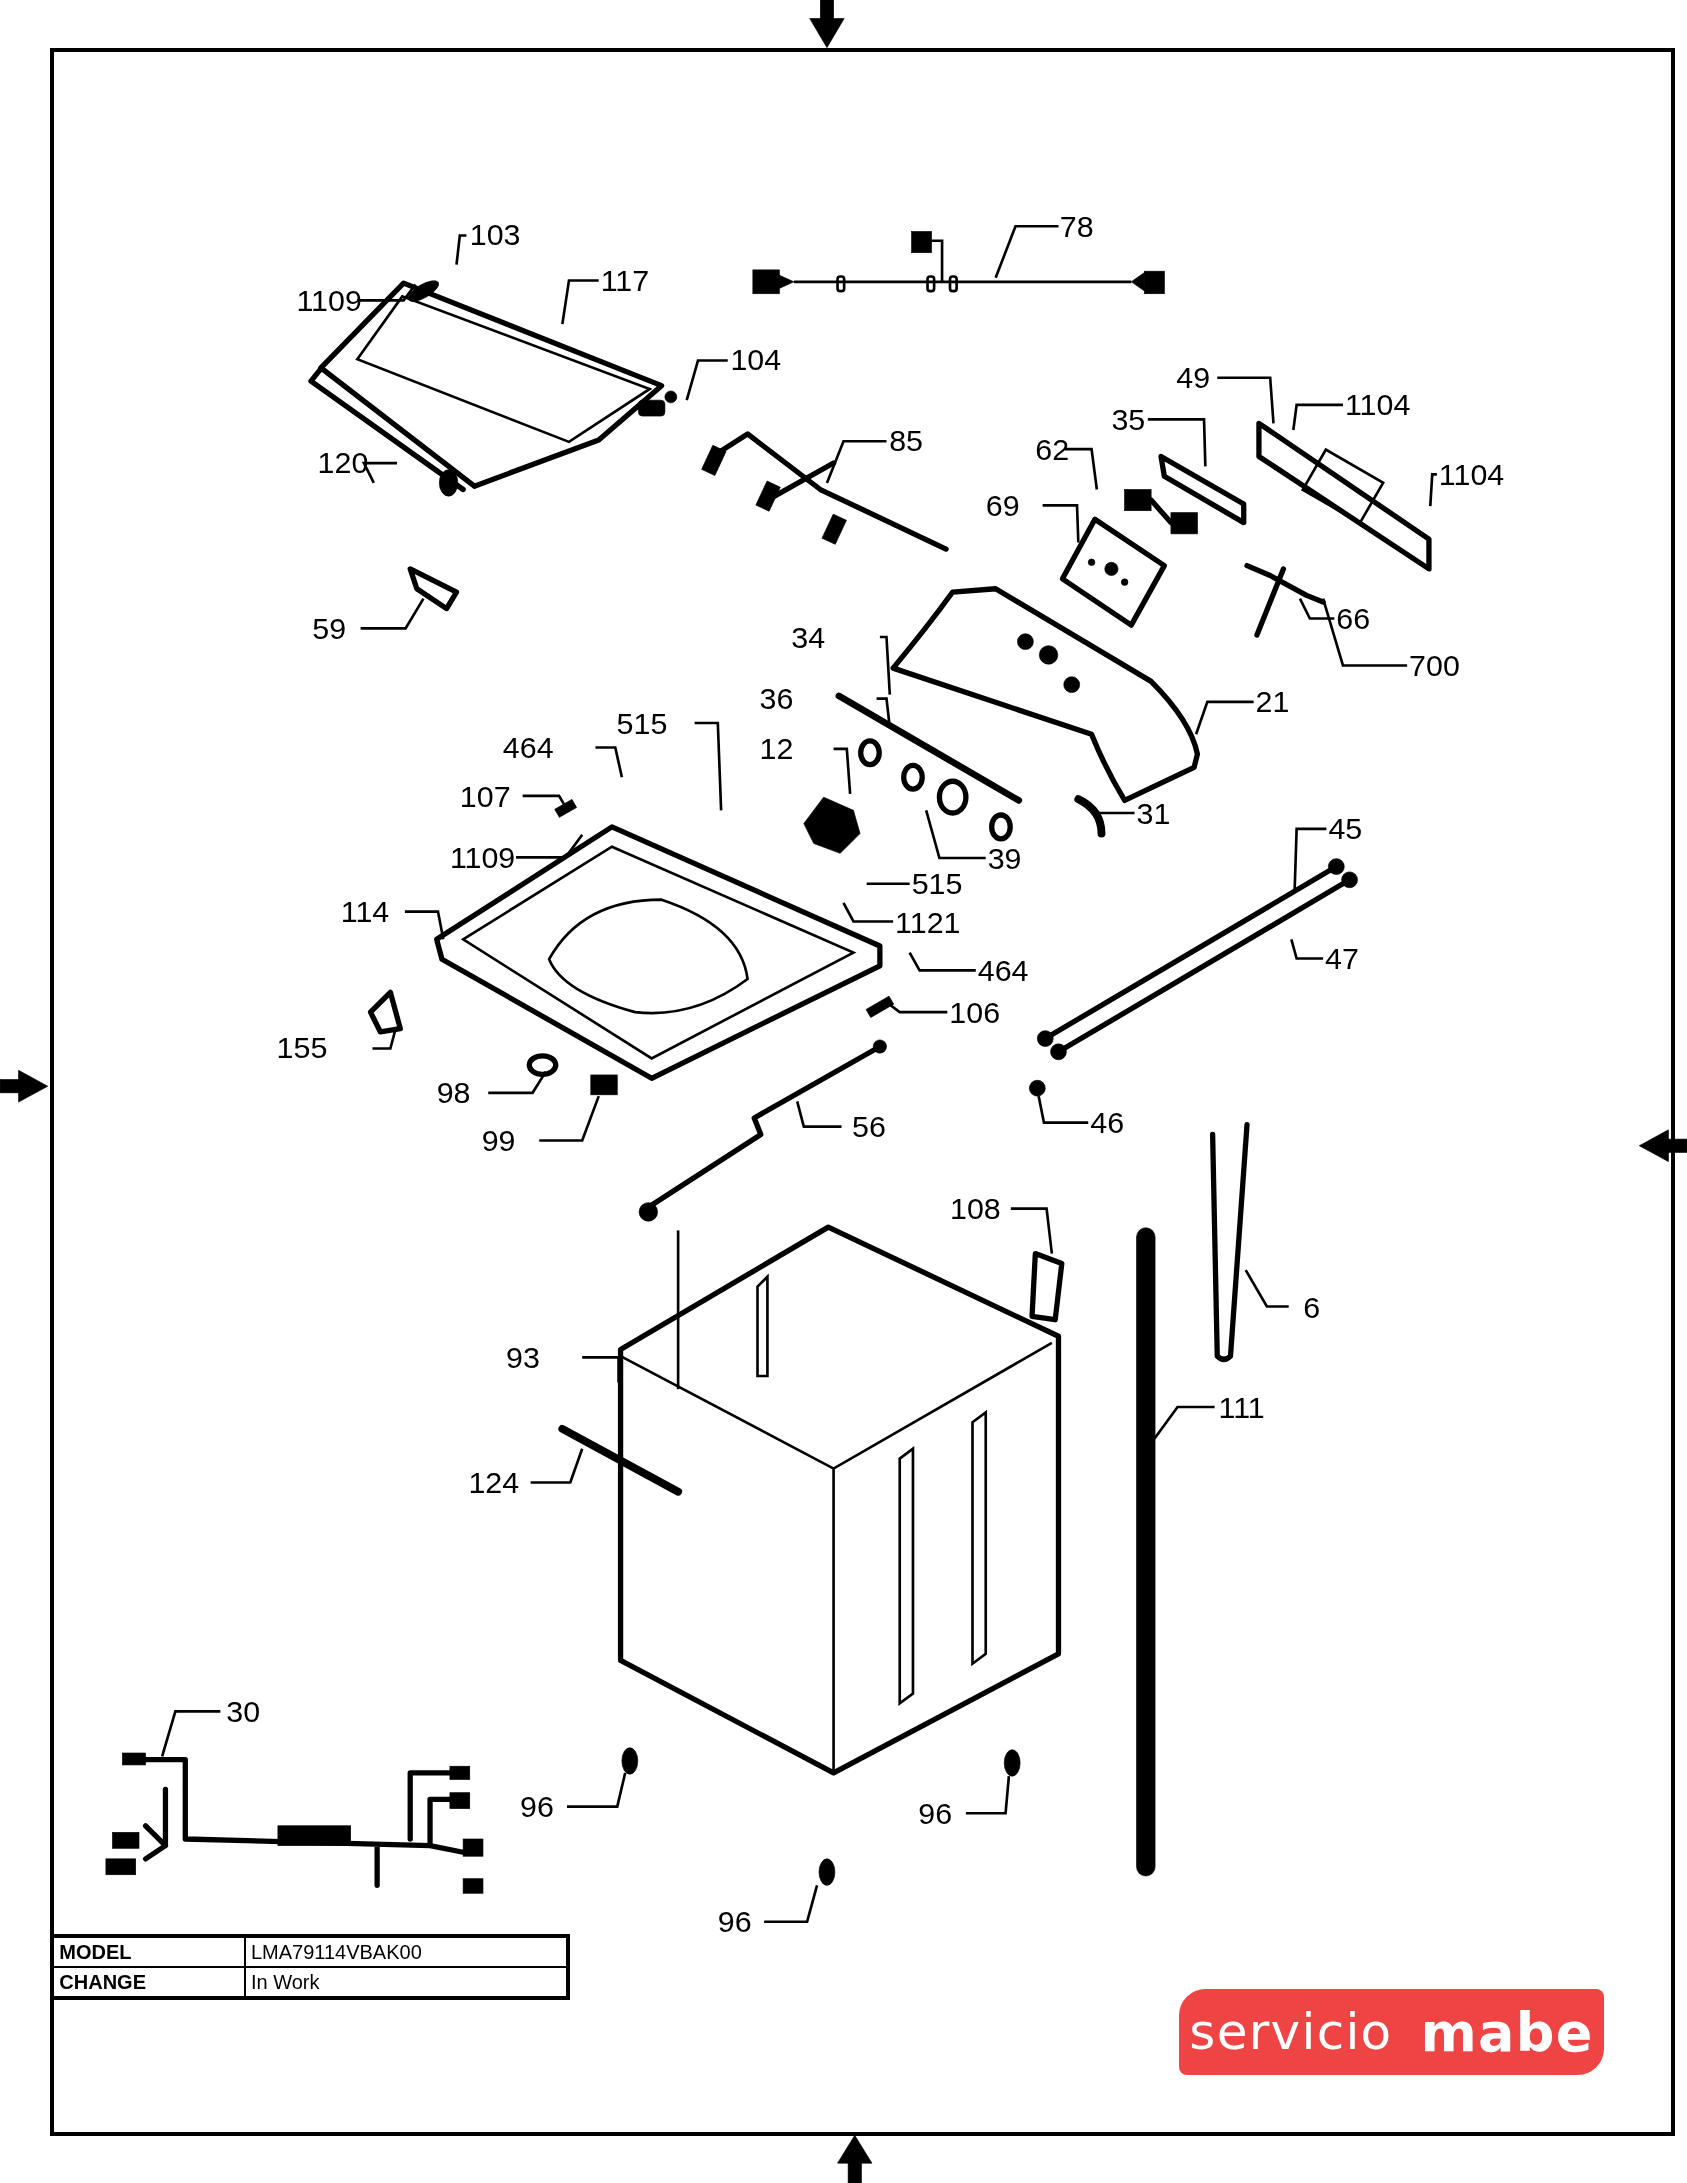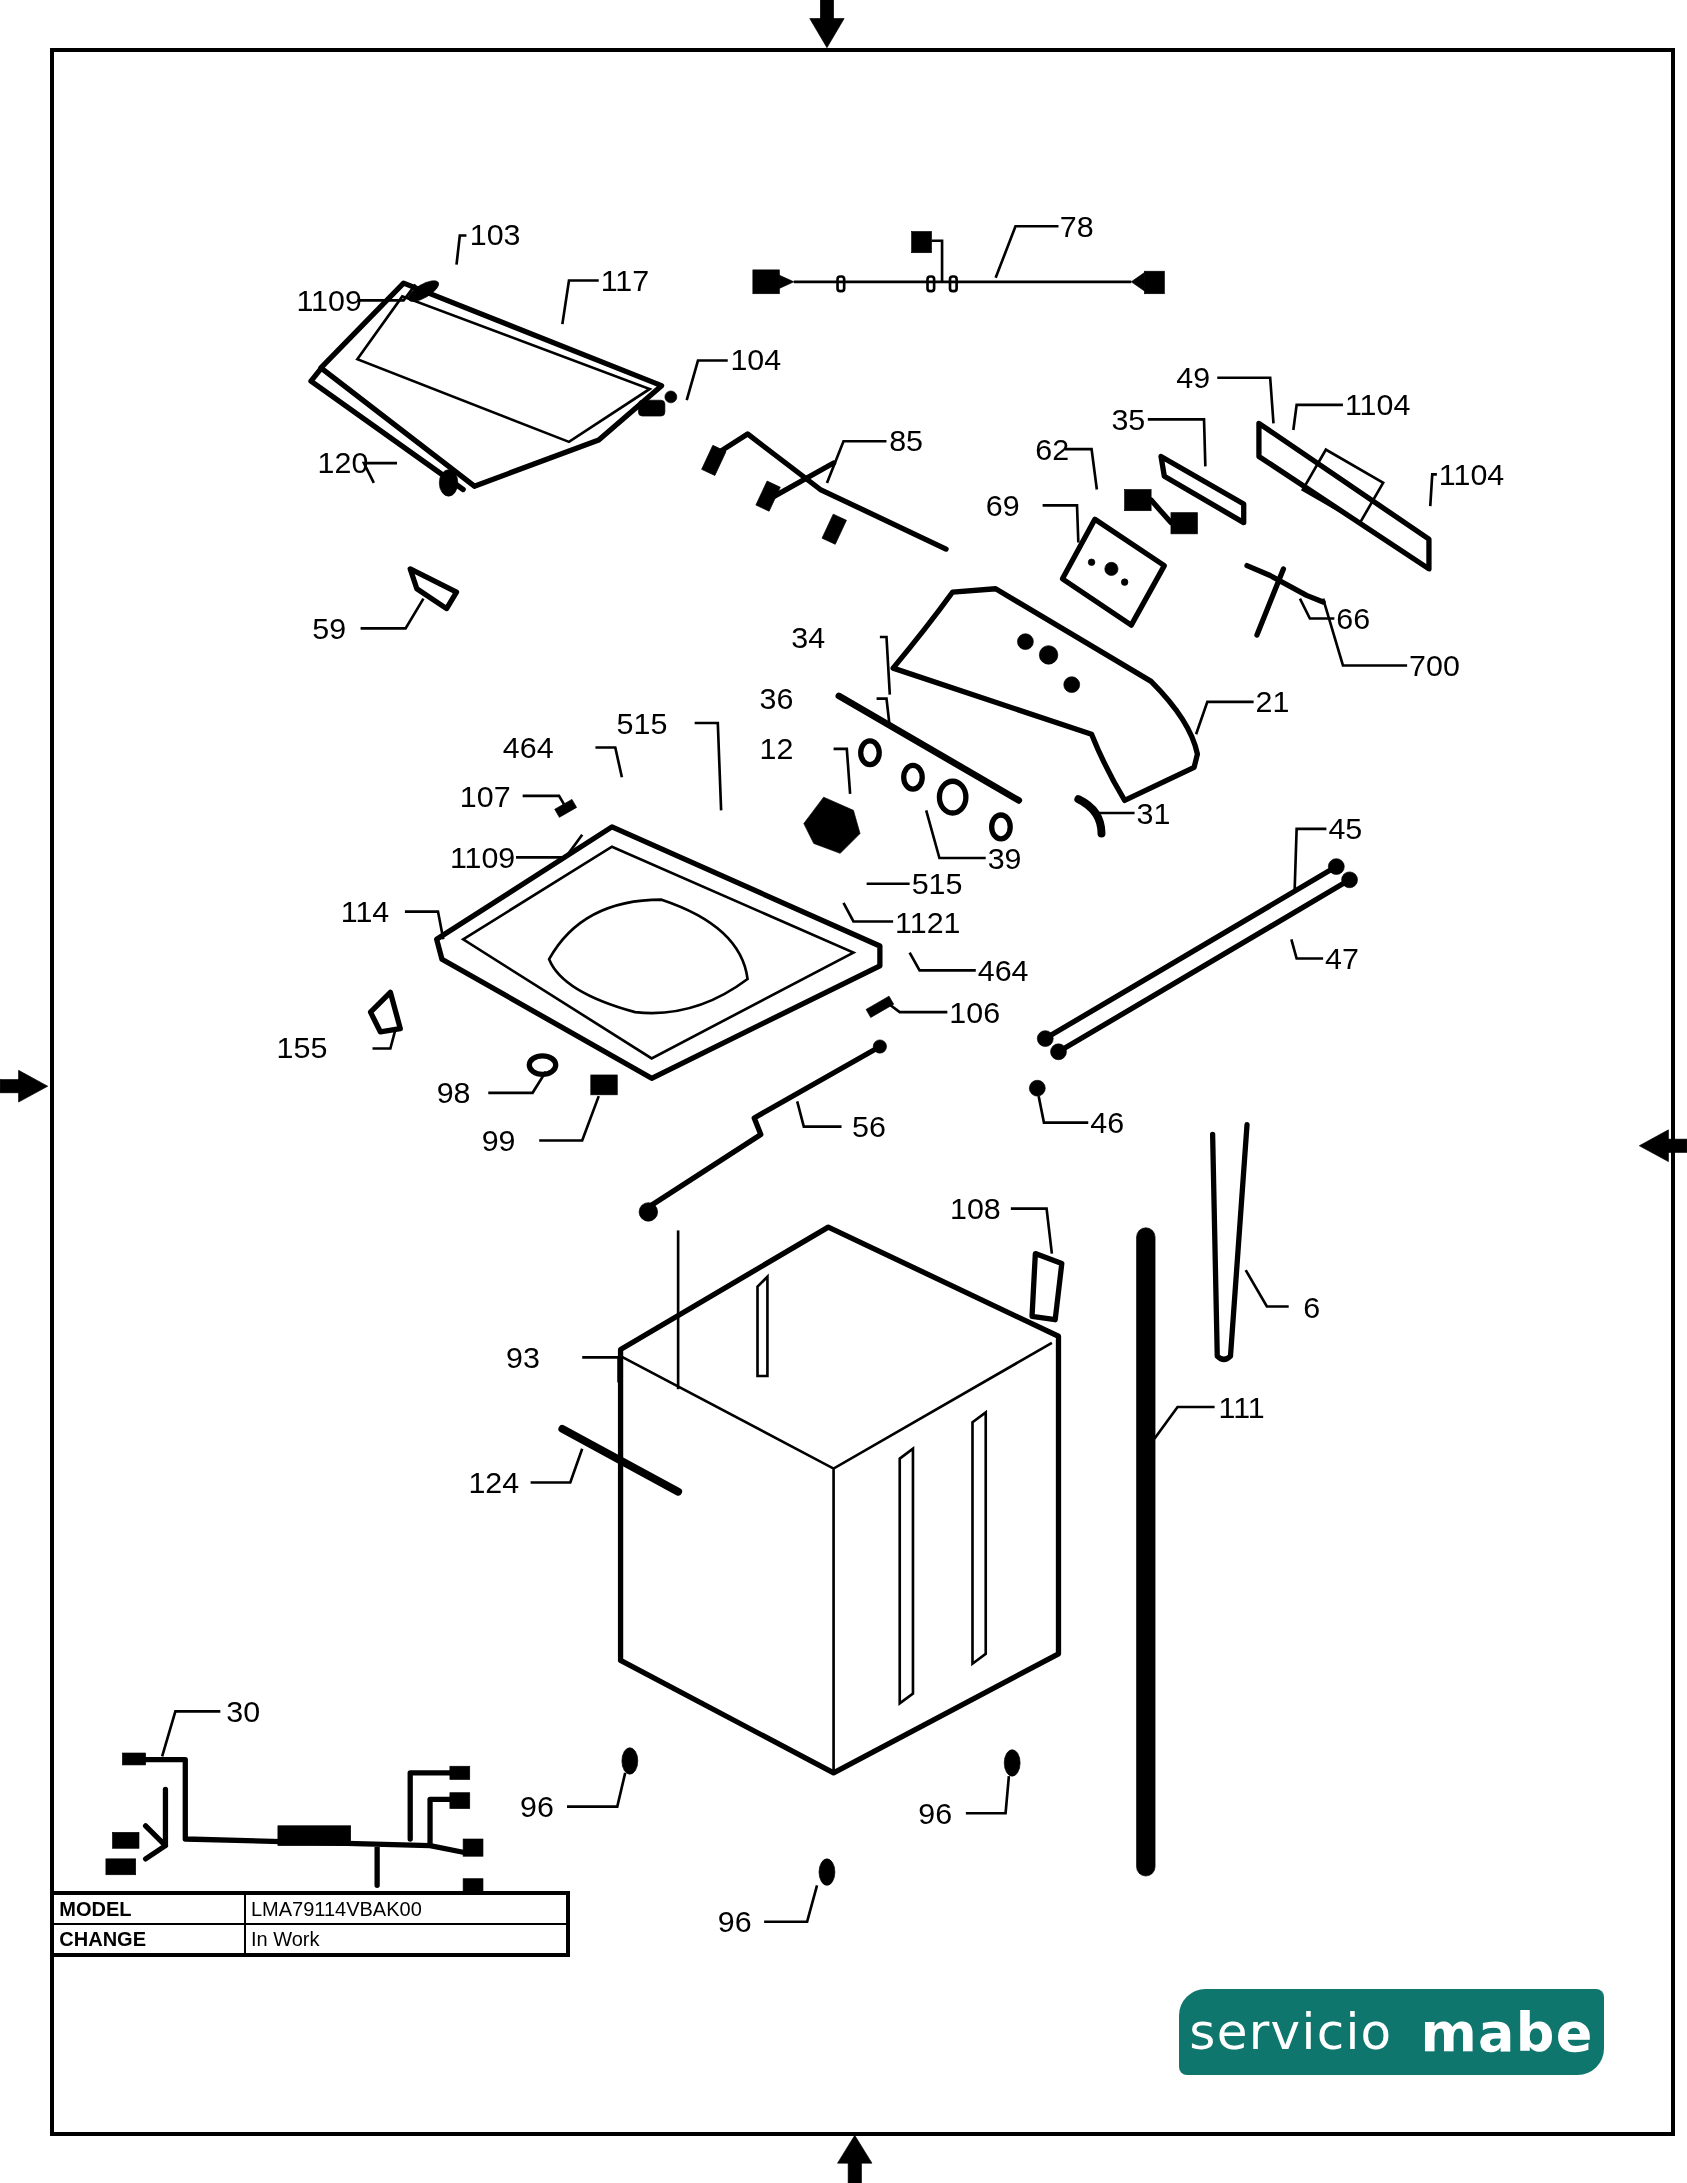--- a/index.html
+++ b/index.html
@@ -4,24 +4,24 @@
 <style>
   html, body { margin:0; padding:0; background:#ffffff; }
   body { width:1687px; height:2183px; position:relative; overflow:hidden; font-family:"Liberation Sans", sans-serif; }
   #frame { position:absolute; left:50px; top:48px; width:1625px; height:2088px; border:4px solid #000; box-sizing:border-box; }
   svg#art { position:absolute; left:0; top:0; }
   .lbl { font-family:"Liberation Sans", sans-serif; font-size:46px; fill:#000; }
   .lead { stroke:#000; stroke-width:4; fill:none; }
   .part { stroke:#000; fill:none; stroke-width:8; stroke-linejoin:round; stroke-linecap:round; }
   .thin { stroke:#000; fill:none; stroke-width:4; }
   .solid { fill:#000; stroke:#000; }
-  #titleblock { position:absolute; left:50px; top:1891px; width:520px; border-collapse:collapse; border:4px solid #000; }
+  #titleblock { position:absolute; left:50px; top:1934px; width:520px; border-collapse:collapse; border:4px solid #000; }
   #titleblock td { border:2px solid #000; height:28px; padding:0 5.3px; font-size:20px; line-height:28px; }
   #titleblock td.k { font-weight:bold; width:179px; }
-  #logo { position:absolute; left:1179px; top:1989px; width:425px; height:86px; background:#0f766e; border-radius:26.5px 8px 26.5px 8px; color:#fff; display:flex; align-items:center; justify-content:center; font-size:53px; letter-spacing:1.3px; }
+  #logo { position:absolute; left:1179px; top:1989px; width:425px; height:86px; background:#ef4444; border-radius:26.5px 8px 26.5px 8px; color:#fff; display:flex; align-items:center; justify-content:center; font-size:53px; letter-spacing:1.3px; }
   #logo .a { font-weight:normal; font-family:"DejaVu Sans", sans-serif; font-size:50px; }
   #logo .b { font-weight:bold; font-family:"DejaVu Sans", sans-serif; font-size:54px; margin-left:28px; }
 </style>
 </head>
 <body>
 
 <div id="frame"></div>
 
 <svg id="art" width="1687" height="2183" viewBox="0 0 2550 3300" xmlns="http://www.w3.org/2000/svg">
 

